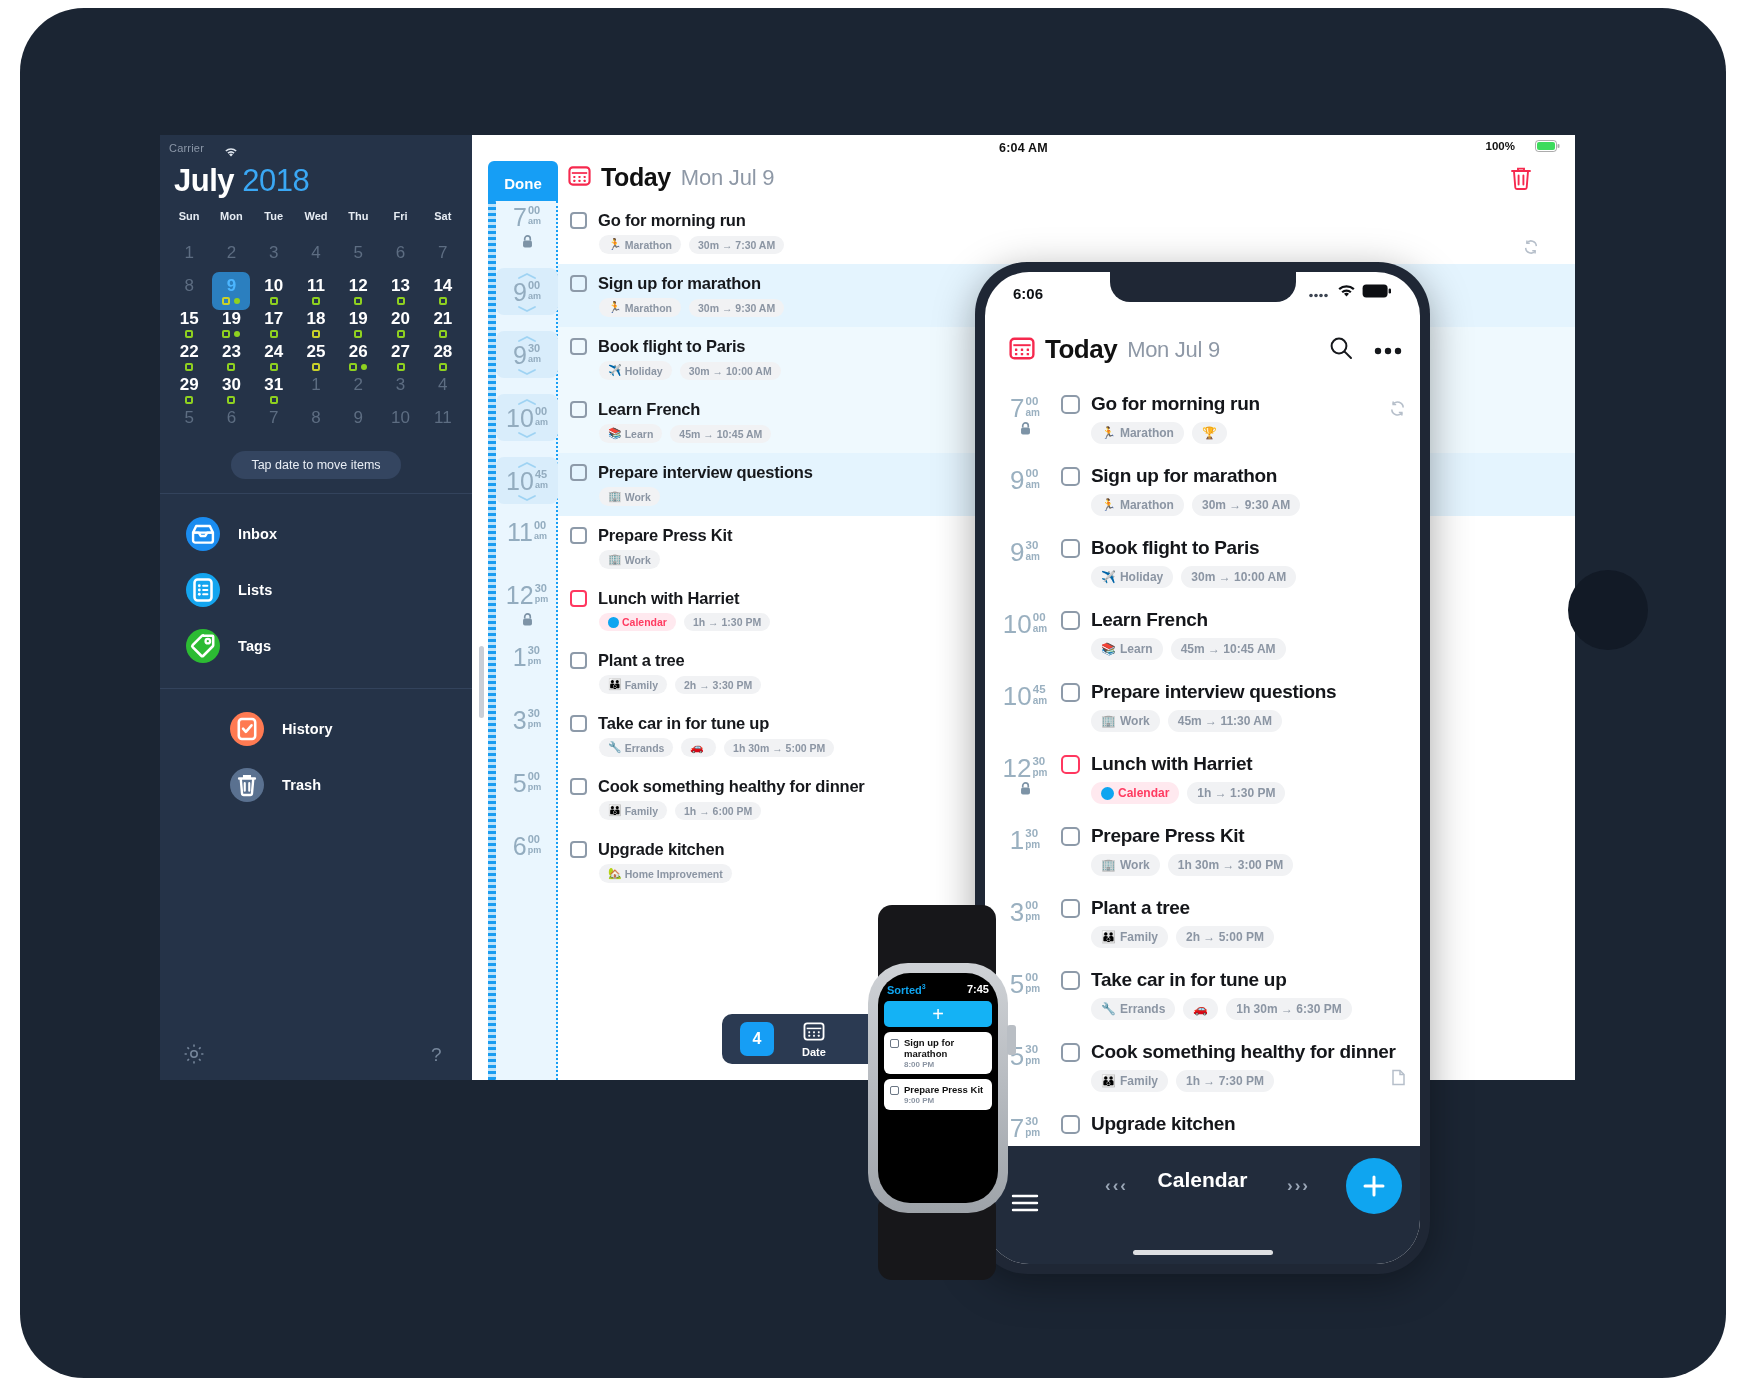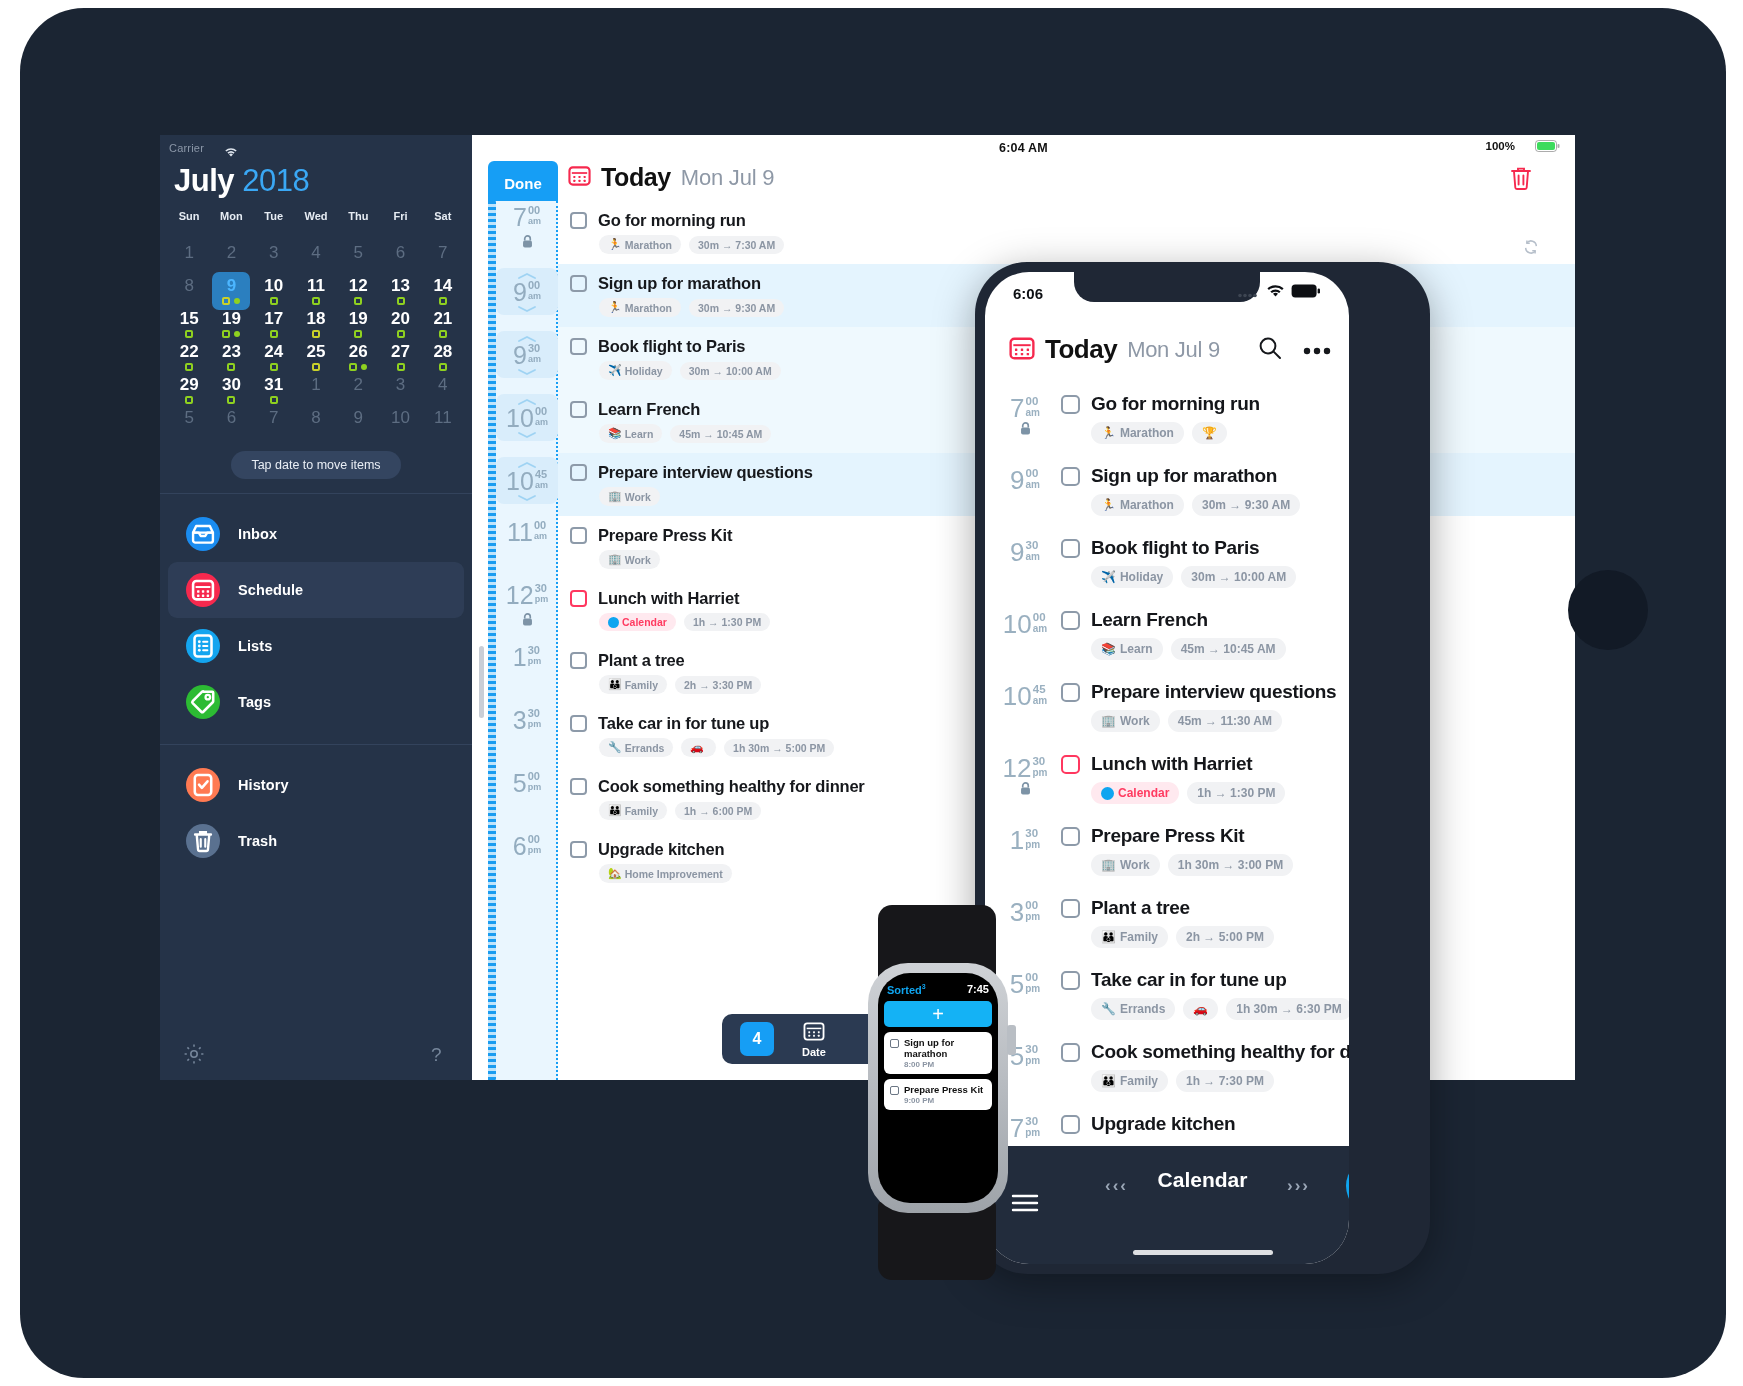--- a/index.html
+++ b/index.html
@@ -146,21 +146,21 @@
   .tb-badge { width: 34px; height: 34px; background:#169ef5; border-radius:7px; color:#fff; font-size:16px; font-weight:700; display:flex; align-items:center; justify-content:center;}
   .tb-btn { display:flex; flex-direction:column; align-items:center; gap:2px; color:#fff; font-size:11px; font-weight:600;}
 
   
   .iphone {
     position:absolute; left: 975px; top: 262px; width: 455px; height: 1012px;
     background: #1f2735; border-radius: 52px; padding: 10px;
     box-shadow: 0 10px 40px rgba(0,0,0,.35);
     z-index: 5;
   }
-  .iphone-screen { width: 364px; height: 992px; background:#fff; border-radius: 44px; overflow:hidden; position:relative;}
+  .iphone-screen { width: 435px; height: 992px; background:#fff; border-radius: 44px; overflow:hidden; position:relative;}
   .notch { position:absolute; left:50%; transform:translateX(-50%); top:0; width: 186px; height: 30px; background:#1f2735; border-radius: 0 0 20px 20px;}
   .ip-status { position:absolute; top: 12px; left:0; width:100%; display:flex; justify-content:space-between; padding: 0 28px; align-items:center;}
   .ip-time { font-size: 15px; font-weight:700; color:#0d0f13;}
   .ip-right { display:flex; align-items:center; gap:6px;}
   .ip-header { position:absolute; top: 62px; left: 24px; right: 18px; display:flex; align-items:center; gap: 10px;}
   .ip-today { font-size: 26px; font-weight:800; color:#111; letter-spacing:-.5px;}
   .ip-date { font-size: 22px; font-weight:400; color:#8e98a6; letter-spacing:-.3px;}
   .ip-actions { margin-left:auto; display:flex; align-items:center; gap: 20px;}
 
   .ip-list { position:absolute; top: 110px; left: 0; width: 435px; }
@@ -471,37 +471,20 @@
       <div id="sb-nav" style="margin-top:12px;">
           <div class="sb-item">
             <span class="sb-ico" style="background:#1a8cf0">
               <svg width="34" height="34" viewBox="0 0 24 24">
                 <path d="M5 11h4l1.4 2.4h3.2L15 11h4v5.5a1.6 1.6 0 0 1-1.6 1.6H6.6A1.6 1.6 0 0 1 5 16.5V11z" fill="none" stroke="#fff" stroke-width="1.7" stroke-linejoin="round"></path>
                 <path d="M7.2 6.3h9.6l2.2 4.7H5L7.2 6.3z" fill="none" stroke="#fff" stroke-width="1.7" stroke-linejoin="round"></path>
               </svg>
             </span>
             <span class="sb-label">Inbox</span>
           </div>
-          <div class="sb-item active">
-            <span class="sb-ico" style="background:#f6294e">
-              <svg width="34" height="34" viewBox="0 0 24 24">
-                <rect x="5" y="5.6" width="14" height="13" rx="2.4" fill="none" stroke="#fff" stroke-width="1.8"></rect>
-                <rect x="6.8" y="9.2" width="10.4" height="1.4" fill="#fff"></rect>
-                <g fill="#fff">
-                  <rect x="7.8" y="12.2" width="1.7" height="1.7" rx=".3"></rect>
-                  <rect x="11.2" y="12.2" width="1.7" height="1.7" rx=".3"></rect>
-                  <rect x="14.6" y="12.2" width="1.7" height="1.7" rx=".3"></rect>
-                  <rect x="7.8" y="15.2" width="1.7" height="1.7" rx=".3"></rect>
-                  <rect x="11.2" y="15.2" width="1.7" height="1.7" rx=".3"></rect>
-                  <rect x="14.6" y="15.2" width="1.7" height="1.7" rx=".3"></rect>
-                </g>
-              </svg>
-            </span>
-            <span class="sb-label">Schedule</span>
-          </div>
           <div class="sb-item">
             <span class="sb-ico" style="background:#14a5ef">
               <svg width="34" height="34" viewBox="0 0 24 24">
                 <rect x="6" y="4.6" width="12" height="14.8" rx="2.2" fill="none" stroke="#fff" stroke-width="1.8"></rect>
                 <g fill="#fff">
                   <circle cx="9.4" cy="9" r="1"></circle>
                   <circle cx="9.4" cy="12" r="1"></circle>
                   <circle cx="9.4" cy="15" r="1"></circle>
                   <rect x="11.4" y="8.3" width="4.4" height="1.4" rx=".7"></rect>
                   <rect x="11.4" y="11.3" width="4.4" height="1.4" rx=".7"></rect>
@@ -515,21 +498,21 @@
             <span class="sb-ico" style="background:#2cbb33">
               <svg width="34" height="34" viewBox="0 0 24 24">
                 <path d="M12.5 4.8h6.1a.6.6 0 0 1 .6.6v6.1a1 1 0 0 1-.3.7l-6.7 6.7a1 1 0 0 1-1.4 0l-6.1-6.1a1 1 0 0 1 0-1.4l6.7-6.7a1 1 0 0 1 .7-.3z" fill="none" stroke="#fff" stroke-width="1.8" stroke-linejoin="round"></path>
                 <circle cx="15.4" cy="8.6" r="1.6" fill="none" stroke="#fff" stroke-width="1.6"></circle>
               </svg>
             </span>
             <span class="sb-label">Tags</span>
           </div>
         </div>
       <div class="sb-sep"></div>
-      <div id="sb-nav2" style="margin-top:12px;">
+      <div id="sb-nav2" style="margin-top:12px;margin-left:44px;">
           <div class="sb-item">
             <span class="sb-ico" style="background:#ff7a52">
               <svg width="34" height="34" viewBox="0 0 24 24">
                 <rect x="6.2" y="5" width="11.6" height="14" rx="2.2" fill="none" stroke="#fff" stroke-width="1.8"></rect>
                 <path d="M9.2 11.8l2 2.2 4-4.6" fill="none" stroke="#fff" stroke-width="1.8" stroke-linecap="round" stroke-linejoin="round"></path>
               </svg>
             </span>
             <span class="sb-label">History</span>
           </div>
           <div class="sb-item">

